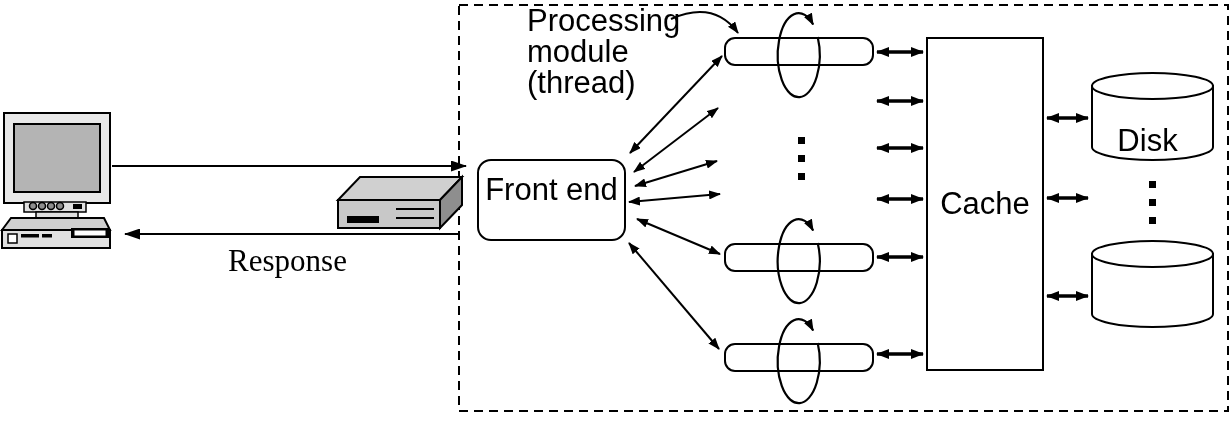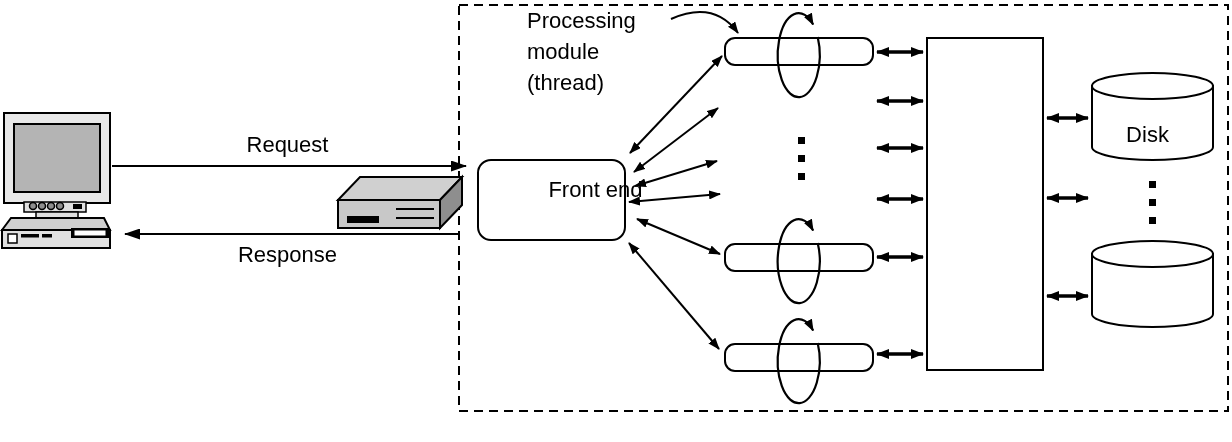--- a/index.html
+++ b/index.html
@@ -1,19 +1,19 @@
 <!DOCTYPE html>
 <html style="--ink: #000000; --paper: #ffffff; --monitor_screen: #b4b4b4; --monitor_frame: #e8e8e8; --case_fill: #e0e0e0; --device_top: #d0d0d0; --device_front: #c8c8c8; --device_side: #8e8e8e;"><head>
 <meta charset="utf-8">
 <style>
   html,body{margin:0;padding:0;background:#fff;}
   .stage{position:relative;width:1232px;height:442px;background:var(--paper,#fff);overflow:hidden;
          font-family:"Liberation Sans",sans-serif;color:var(--ink,#000);}
   .layer{position:absolute;left:0;top:0;}
-  .lbl{position:absolute;font-size:22px;line-height:1.2;color:var(--ink,#000);}
+  .lbl{position:absolute;font-size:31px;line-height:1.2;color:var(--ink,#000);}
   .ctr{text-align:center;}
   .prewrap{white-space:pre-line;line-height:31px;}
   .flexctr{display:flex;align-items:center;justify-content:center;}
   
   .s{stroke:var(--ink,#000);fill:none;}
   .sf{stroke:var(--ink,#000);fill:var(--paper,#fff);}
   .w15{stroke-width:1.5px;}
   .w2{stroke-width:2px;}
   .w22{stroke-width:2.2px;}
   .w35{stroke-width:3.5px;}
@@ -139,20 +139,20 @@
       <rect x="1149" y="199" width="7" height="7" class="ink"></rect>
       <rect x="1149" y="217" width="7" height="7" class="ink"></rect>
     </g>
 
     <g>
       <path d="M 1092,254 V 314 A 60.5 13 0 0 0 1213,314 V 254 Z" class="sf w2"></path>
       <ellipse cx="1152.5" cy="254" rx="60.5" ry="13" class="sf w2"></ellipse>
     </g>
   </svg>
 
-  <div class="lbl ctr" style="left:190px;top:132px;width:195px;">Request</div>
-  <div class="lbl ctr" style="left:190px;top:242px;width:195px;">Response</div>
+  <div class="lbl ctr" style="left:190px;top:242px;width:195px;font-family:Liberation Serif, serif;">Response</div>
   <div class="lbl prewrap" style="left:527px;top:5px;width:170px;">Processing
 module
 (thread)</div>
-  <div class="lbl flexctr" style="left:478px;top:160px;width:147px;height:60px;padding-left:44px;">Front end</div>
+  <div class="lbl flexctr" style="left:478px;top:160px;width:147px;height:60px;">Front end</div>
+  <div class="lbl flexctr" style="left:927px;top:38px;width:116px;height:332px;">Cache</div>
   <div class="lbl ctr" style="left:1092px;top:122px;width:111px;">Disk</div>
 </div>
 
 </body></html>

